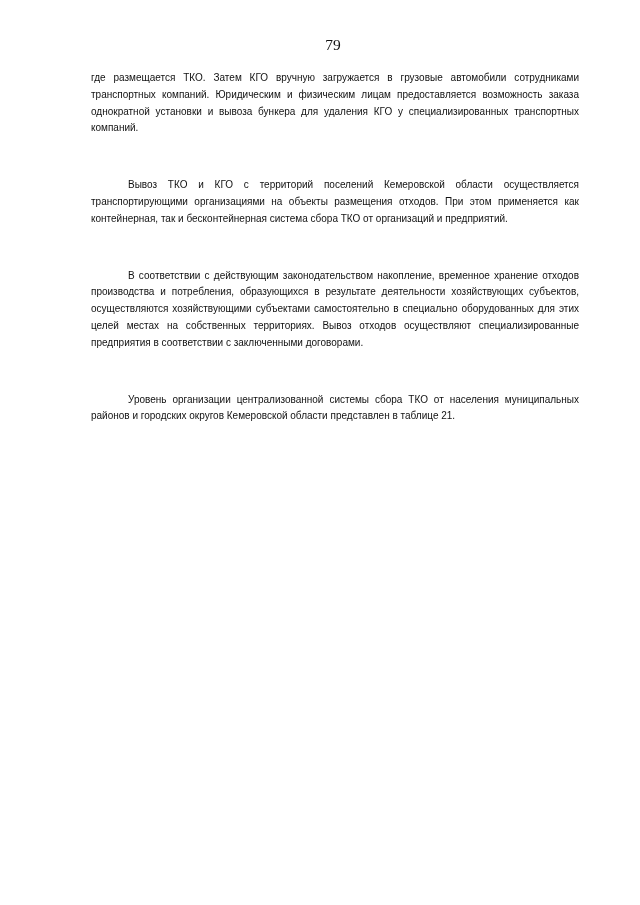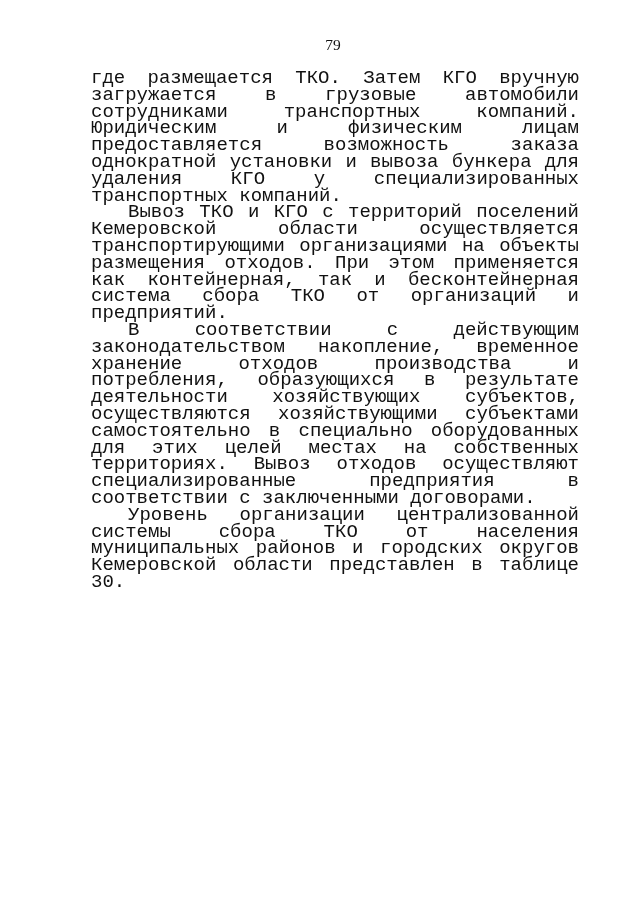--- a/index.html
+++ b/index.html
@@ -4,31 +4,31 @@
 <style>
   html, body { margin: 0; padding: 0; background: #ffffff; }
   body { width: 640px; height: 905px; position: relative; overflow: hidden; }
   .page-number {
     position: absolute; top: 36px; left: 0; width: 666px; text-align: center;
     font-family: "Liberation Serif", serif; font-size: 15.5px; color: #111;
     line-height: 18px;
   }
   .content {
     position: absolute; top: 70px; left: 91px; width: 488px;
-    font-family: Liberation Mono, monospace; font-size: 19px; line-height: 16.8px;
+    font-family: Liberation Sans, sans-serif; font-size: 10px; line-height: 16.8px;
     color: #111; text-align: justify;
   }
   .content p { margin: 0; text-indent: 0; }
-  .content p.indent { text-indent: 37px; }
+  .content p.indent { text-indent: 37px; margin-top: 40px; }
 </style>
 </head>
 <body>
 
 <div>
   <div class="page-number">79</div>
 
   <div class="content">
     <p>где размещается ТКО. Затем КГО вручную загружается в грузовые автомобили сотрудниками транспортных компаний. Юридическим и физическим лицам предоставляется возможность заказа однократной установки и вывоза бункера для удаления КГО у специализированных транспортных компаний.</p>
     <p class="indent">Вывоз ТКО и КГО с территорий поселений Кемеровской области осуществляется транспортирующими организациями на объекты размещения отходов. При этом применяется как контейнерная, так и бесконтейнерная система сбора ТКО от организаций и предприятий.</p>
     <p class="indent">В соответствии с действующим законодательством накопление, временное хранение отходов производства и потребления, образующихся в результате деятельности хозяйствующих субъектов, осуществляются хозяйствующими субъектами самостоятельно в специально оборудованных для этих целей местах на собственных территориях. Вывоз отходов осуществляют специализированные предприятия в соответствии с заключенными договорами.</p>
-    <p class="indent">Уровень организации централизованной системы сбора ТКО от населения муниципальных районов и городских округов Кемеровской области представлен в таблице 30.</p>
+    <p class="indent">Уровень организации централизованной системы сбора ТКО от населения муниципальных районов и городских округов Кемеровской области представлен в таблице 21.</p>
   </div>
 </div>
 
 </body></html>

